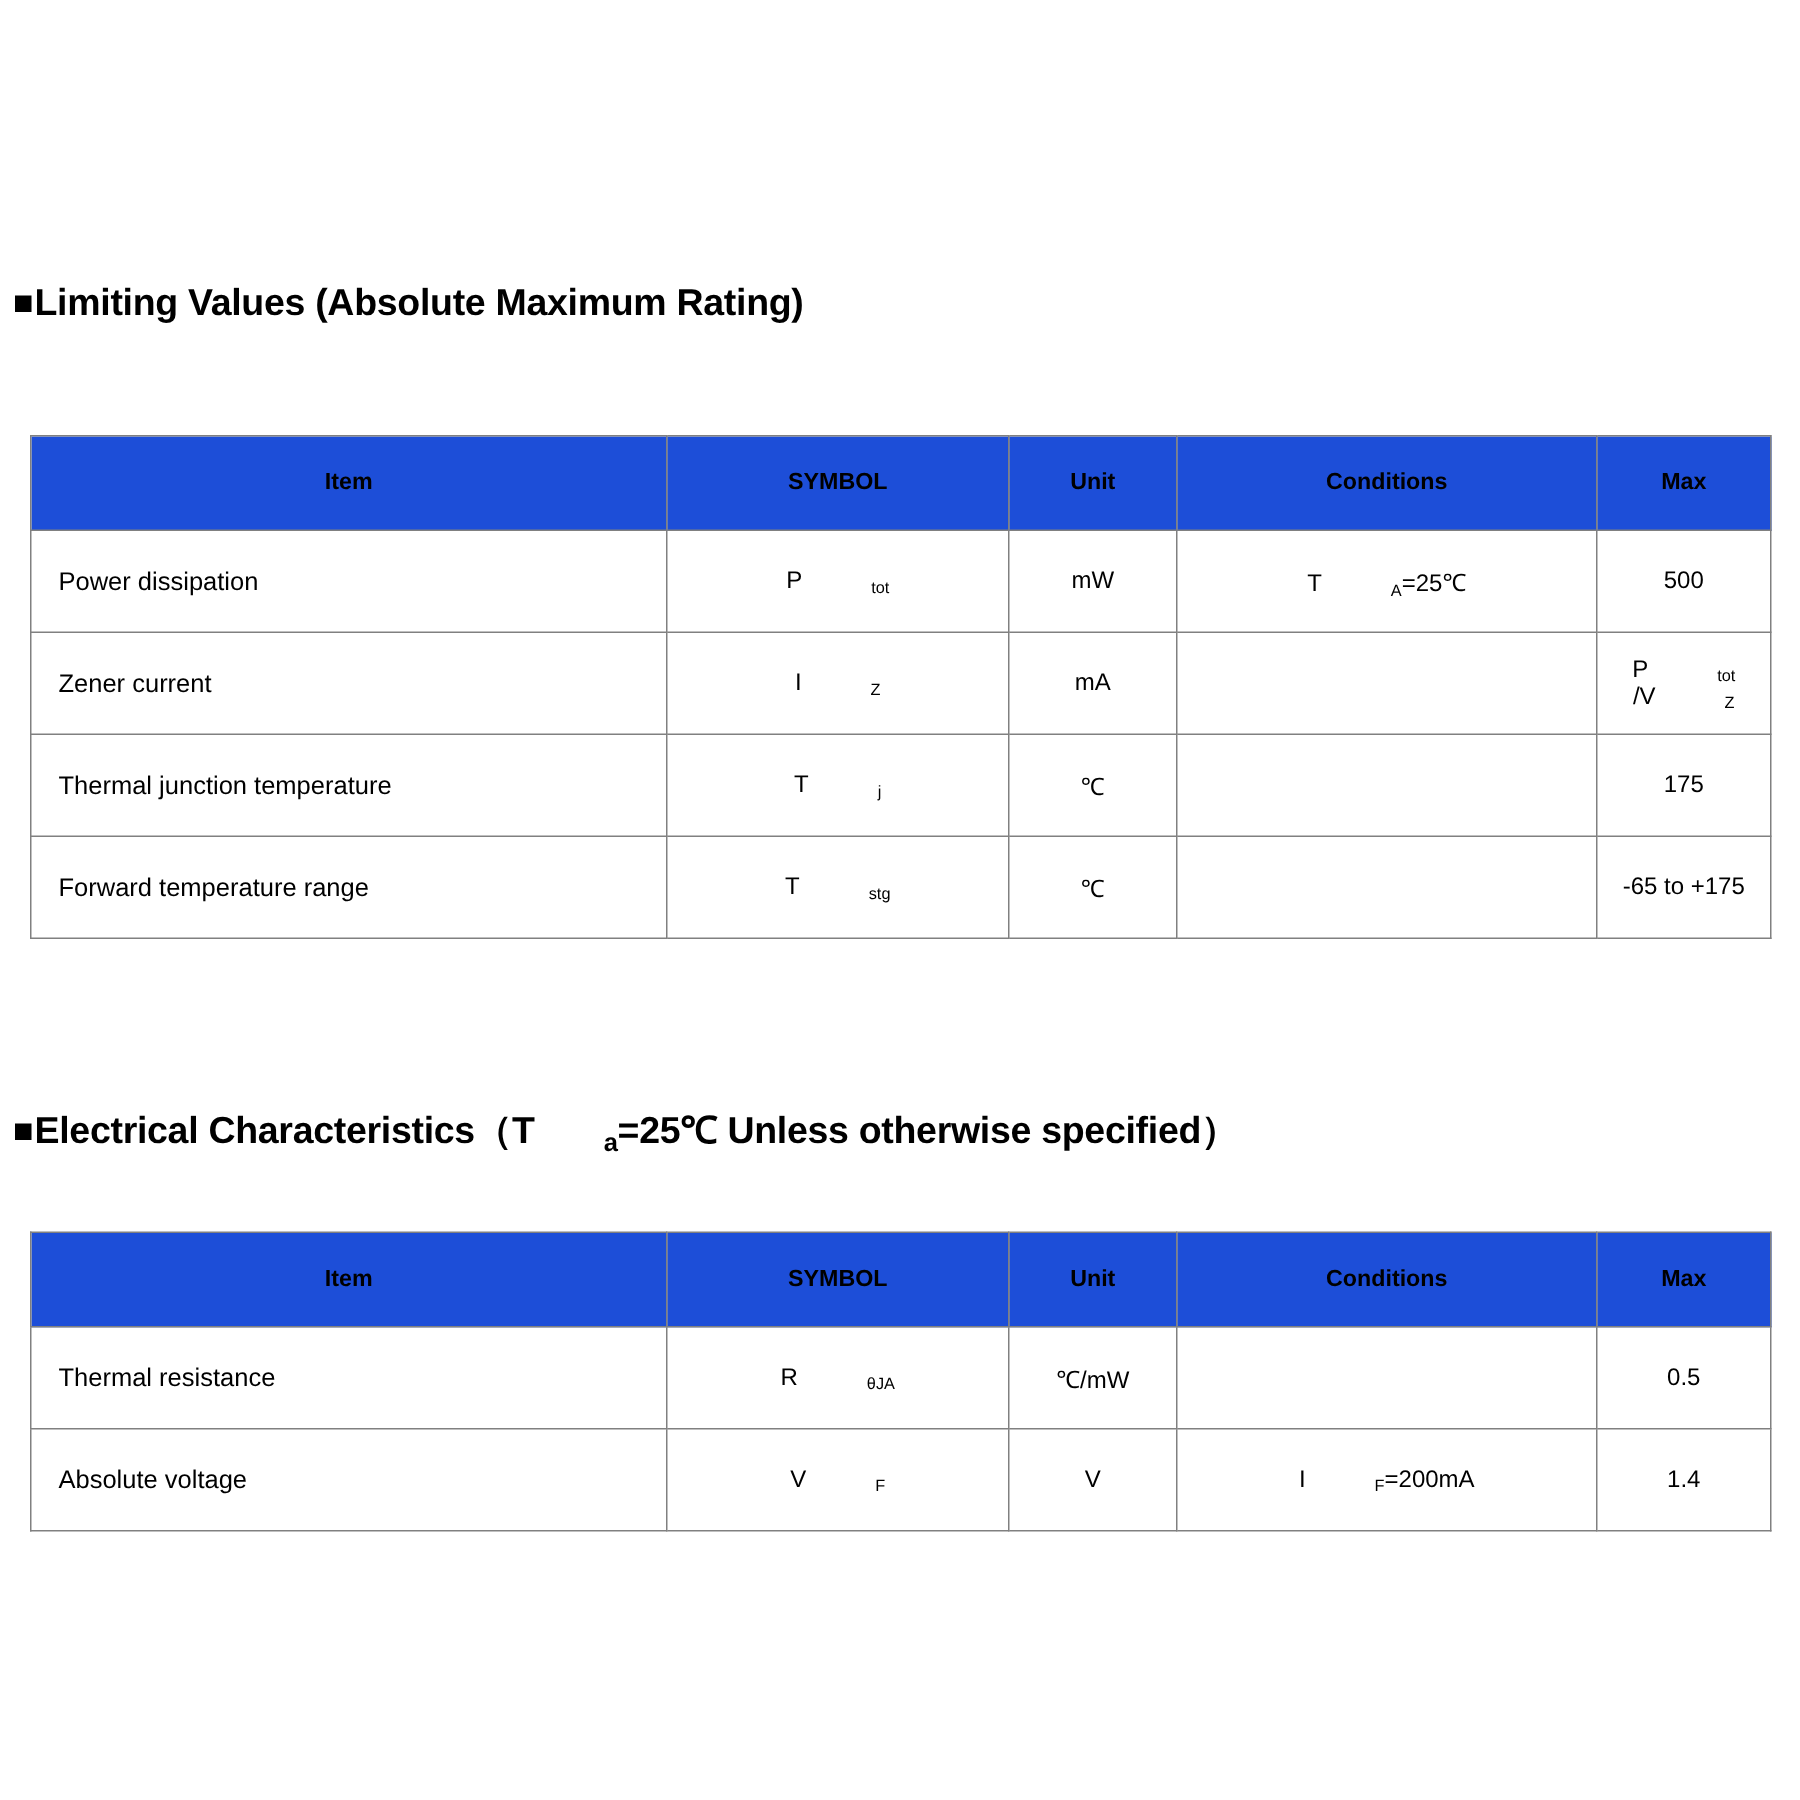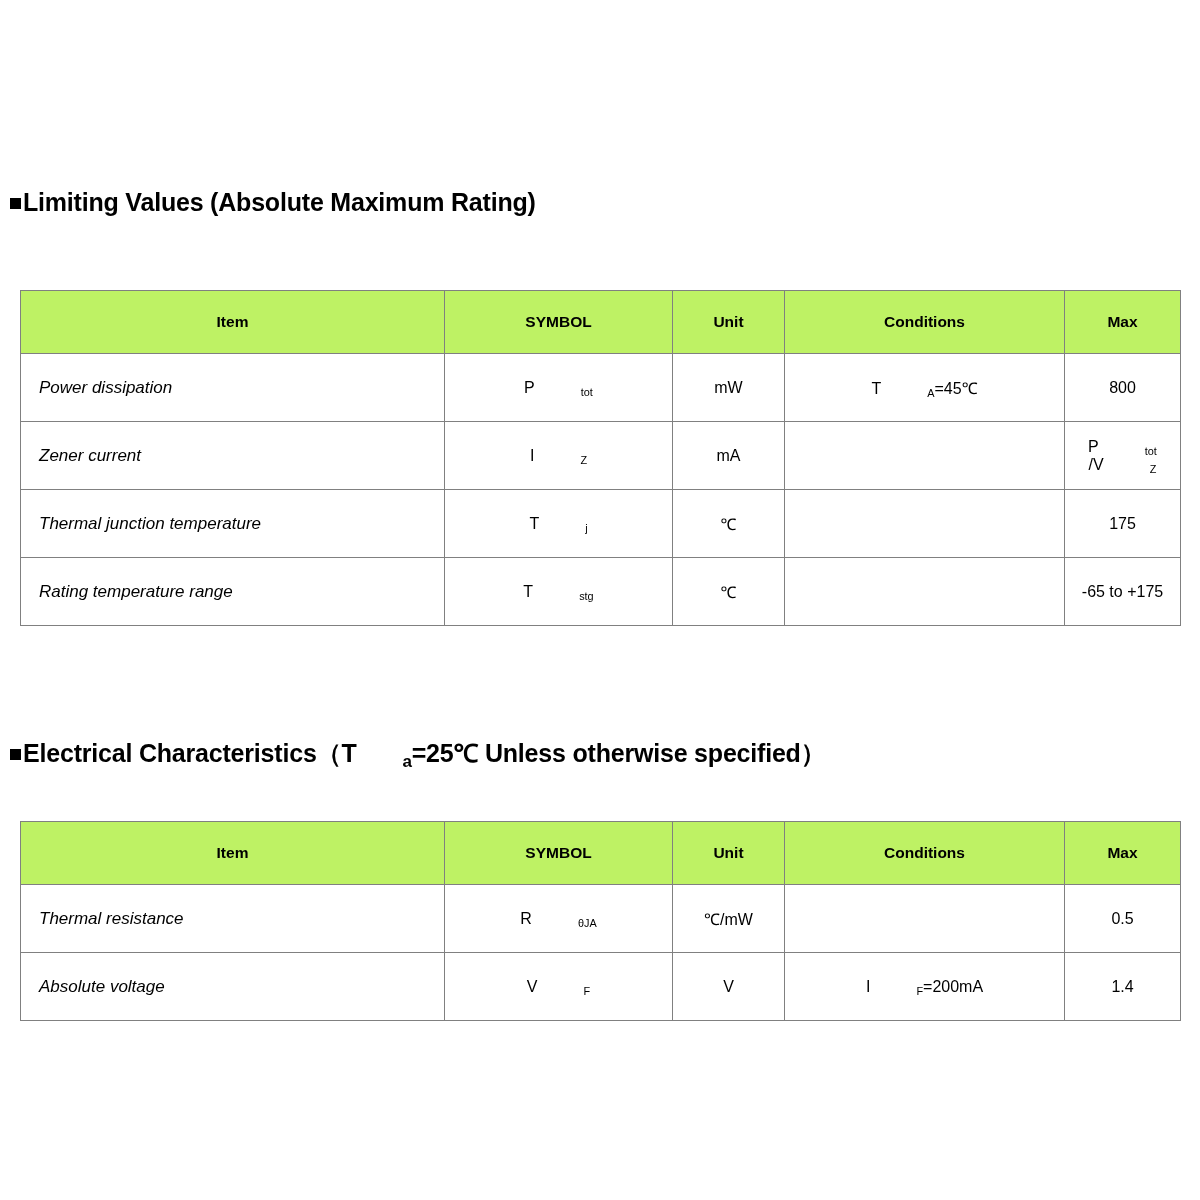--- a/index.html
+++ b/index.html
@@ -42,31 +42,31 @@
     border-collapse: collapse;
     table-layout: fixed;
     font-size: 16px;
   }
   table.spec td, table.spec th {
     border: 1px solid #808080;
     padding: 0;
     vertical-align: middle;
   }
   table.spec thead th {
-    background: #bef264;
+    background: #1d4ed8;
     font-weight: bold;
     font-size: 15.5px;
     text-align: center;
     height: 62px;
   }
   table.spec tbody td {
     height: 67px;
     background: #ffffff;
   }
-  .c-item { text-align: left; padding-left: 18px !important; font-size: 17px; font-style: italic; }
+  .c-item { text-align: left; padding-left: 18px !important; font-size: 17px; }
   .c-center { text-align: center; }
   sub {
     font-size: 0.68em;
     vertical-align: -0.28em;
     line-height: 0;
     padding-left: 46px;
   }
 </style>
 </head>
 <body>
@@ -92,39 +92,39 @@
         <th>Unit</th>
         <th>Conditions</th>
         <th>Max</th>
       </tr>
     </thead>
     <tbody>
       <tr>
         <td class="c-item">Power dissipation</td>
         <td class="c-center"><span>P</span><sub>tot</sub></td>
         <td class="c-center">mW</td>
-        <td class="c-center"><span>T</span><sub>A</sub><span>=45℃</span></td>
-        <td class="c-center">800</td>
+        <td class="c-center"><span>T</span><sub>A</sub><span>=25℃</span></td>
+        <td class="c-center">500</td>
       </tr>
       <tr>
         <td class="c-item">Zener current</td>
         <td class="c-center"><span>I</span><sub>Z</sub></td>
         <td class="c-center">mA</td>
         <td class="c-center"></td>
         <td class="c-center"><span>P</span><sub>tot</sub><span> /V</span><sub>Z</sub></td>
       </tr>
       <tr>
         <td class="c-item">Thermal junction temperature</td>
         <td class="c-center"><span>T</span><sub>j</sub></td>
         <td class="c-center">℃</td>
         <td class="c-center"></td>
         <td class="c-center">175</td>
       </tr>
       <tr>
-        <td class="c-item">Rating temperature range</td>
+        <td class="c-item">Forward temperature range</td>
         <td class="c-center"><span>T</span><sub>stg</sub></td>
         <td class="c-center">℃</td>
         <td class="c-center"></td>
         <td class="c-center">-65 to +175</td>
       </tr>
     </tbody>
   </table>
 
   <div class="section-heading" style="left:10px; top:715px;margin-top:20px;">
     <span class="bullet-sq"></span><span>Electrical Characteristics（T</span><sub>a</sub><span>=25℃ Unless otherwise specified）</span>

